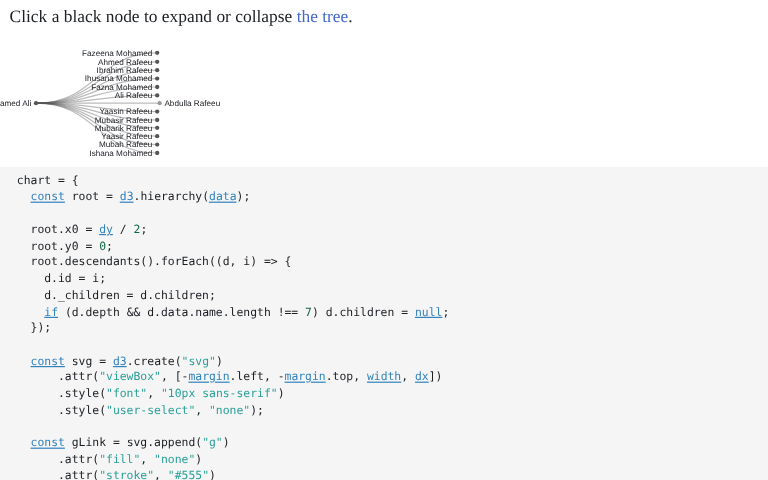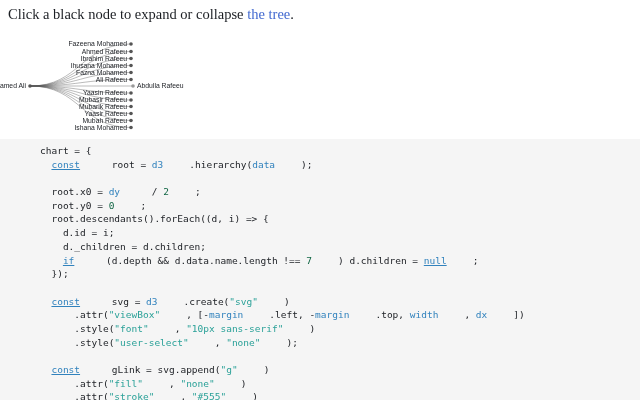--- a/index.html
+++ b/index.html
@@ -6,23 +6,23 @@
   .page{position:relative;width:640px;height:400px;font-family:"Liberation Sans",sans-serif;}
   .prose{position:absolute;left:8px;top:6px;margin:0;font-family:"Liberation Serif","DejaVu Serif",serif;
          font-size:14.5px;color:#1b1e23;}
   .prose a{text-decoration:none;cursor:pointer;}
   .tree-wrap{position:absolute;left:0;top:36px;width:640px;height:100px;}
   .tree-wrap svg{display:block;}
   .code-block{position:absolute;left:0;top:139px;width:640px;height:261px;background:#f5f5f5;margin:0;
               box-sizing:border-box;padding:5px 0 0 14px;overflow:hidden;
               font-family:"DejaVu Sans Mono","Liberation Mono",monospace;font-size:9.5px;line-height:13.7px;}
   .code-line{white-space:pre;height:13.7px;}
-  .tk-p{color:#1b1e23;margin-left:26px;}
+  .tk-p{color:#1b1e23;}
   .tk-k{color:#3182bd;text-decoration:underline;}
-  .tk-r{color:#3182bd;}
+  .tk-r{color:#3182bd;text-decoration:underline;}
   .tk-n{color:#116644;}
   .tk-s{color:#2aa198;}
 </style>
 </head>
 <body>
 
 <div class="page">
 
   <p class="prose"><span>Click a black node to expand or collapse </span><a id="tree-link" style="color: rgb(66, 105, 208);">the tree</a><span>.</span></p>
 

